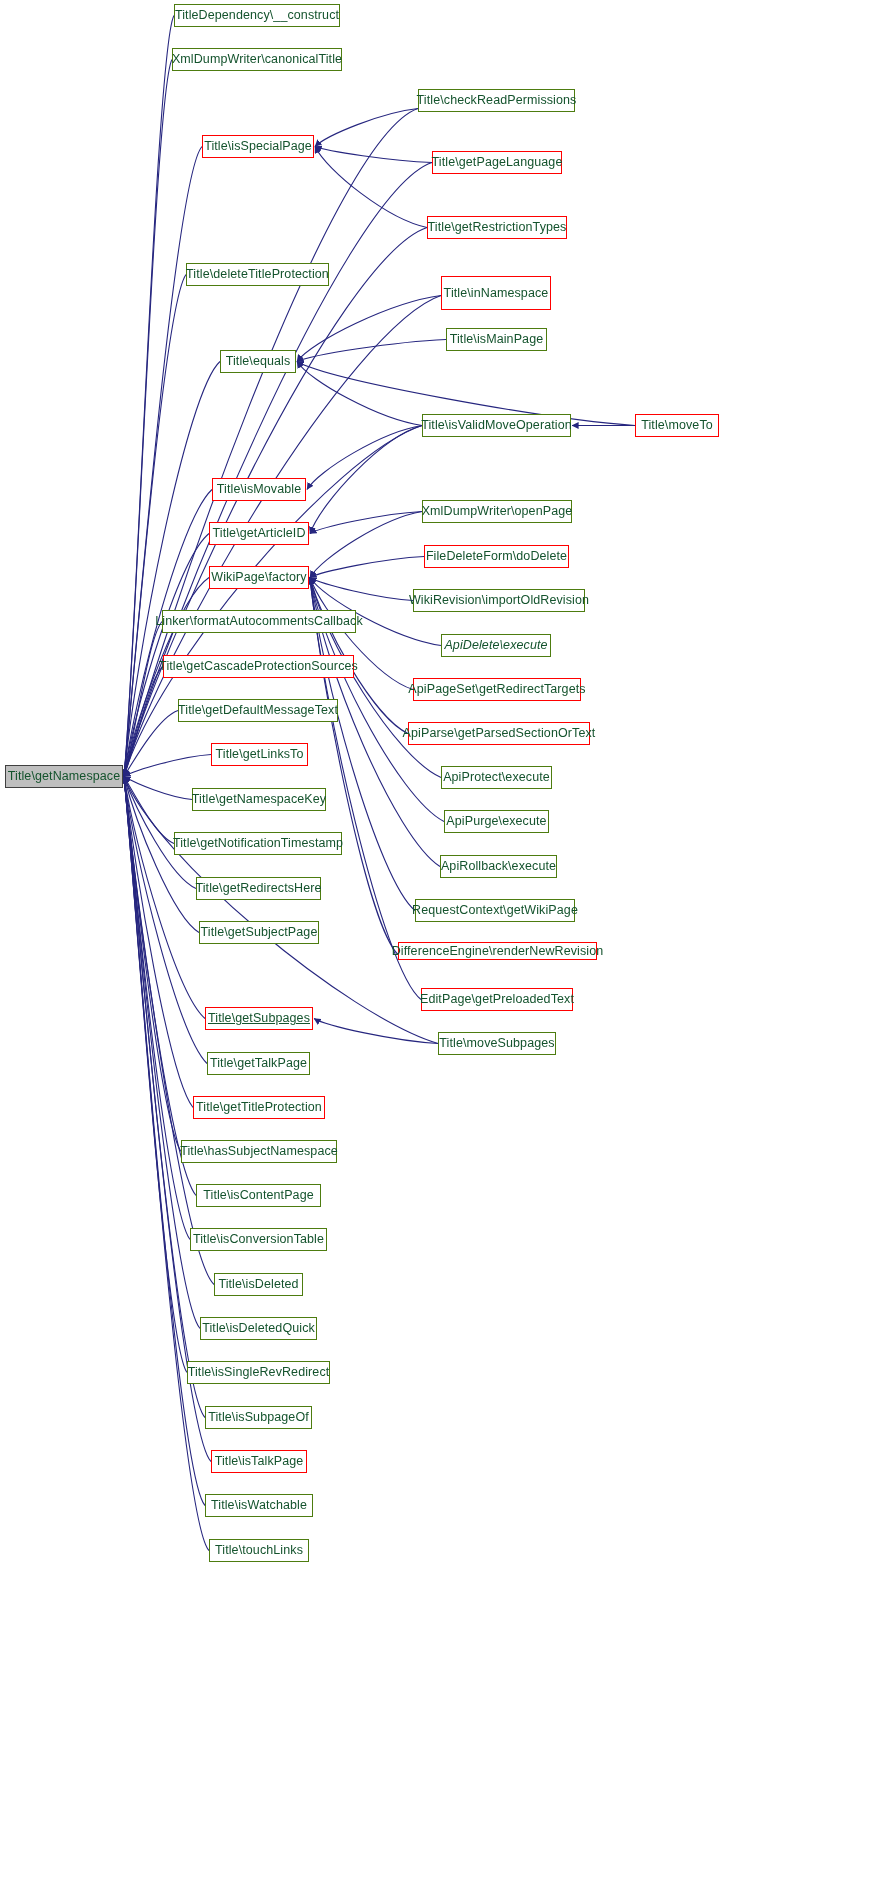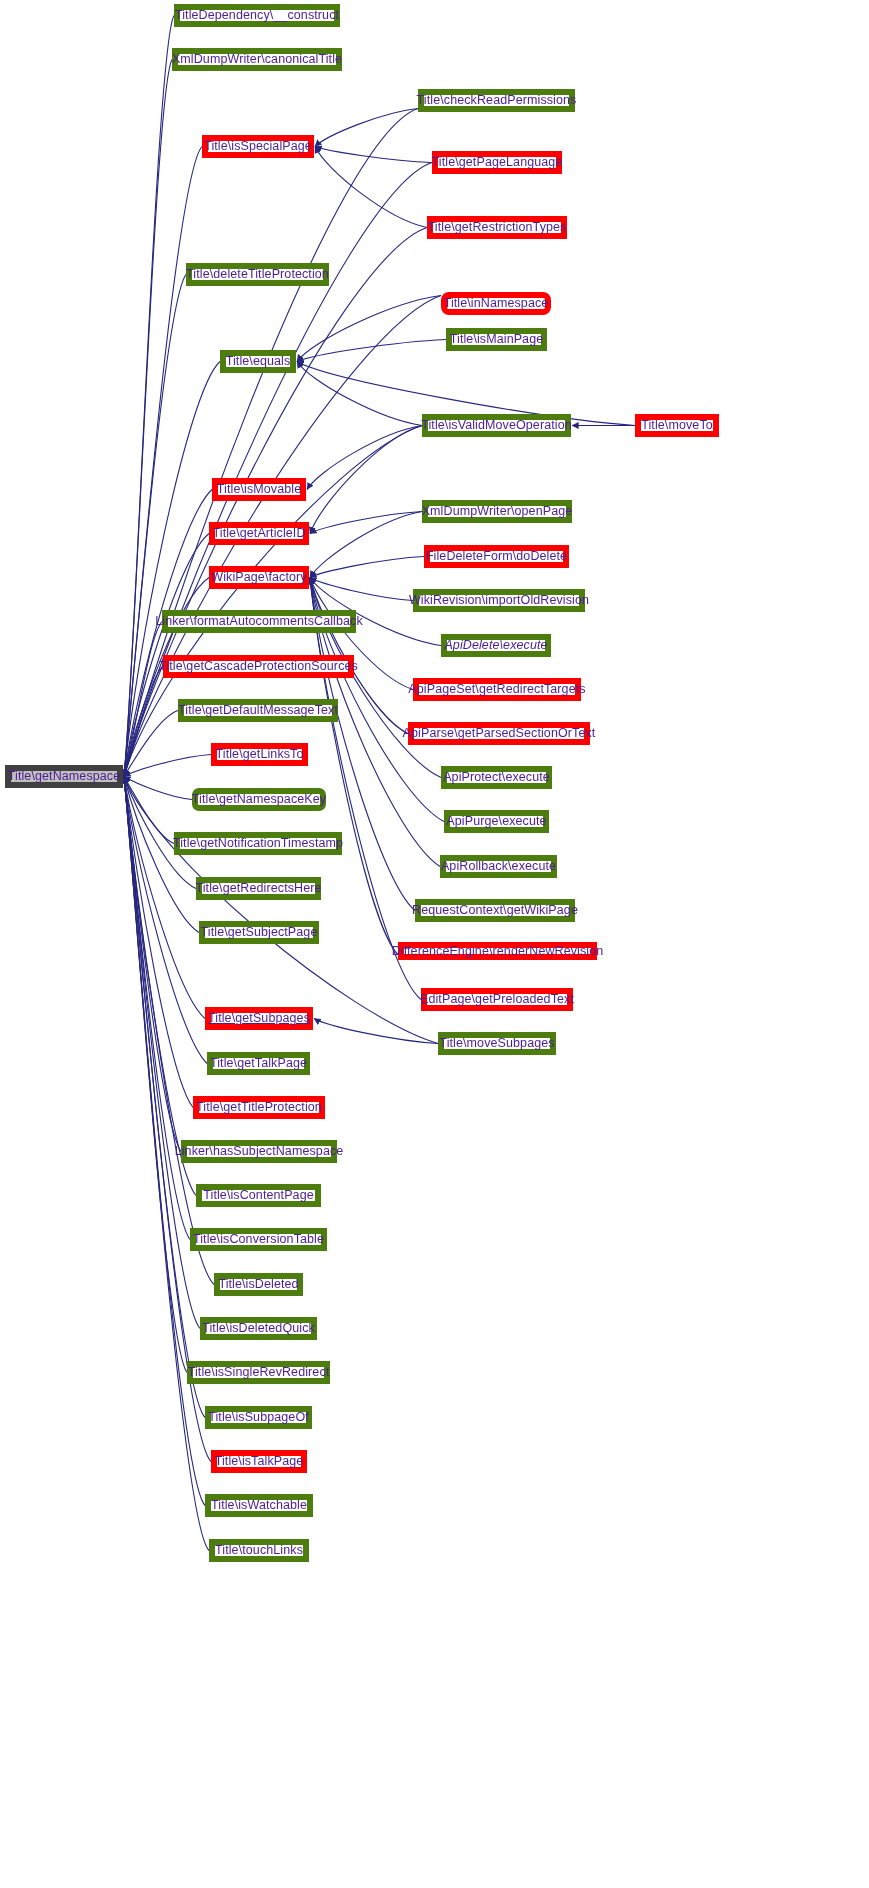--- a/index.html
+++ b/index.html
@@ -23,22 +23,22 @@
     height: 1888px;
     pointer-events: none;
   }
   .node {
     position: absolute;
     box-sizing: border-box;
     display: flex;
     align-items: center;
     justify-content: center;
     background: #ffffff;
-    border: 6px solid #4d7c0f;
-    color: #4c1d95;
+    border: 1px solid #4d7c0f;
+    color: #14532d;
     font-size: 12.5px;
     line-height: 1;
     white-space: nowrap;
     letter-spacing: 0.1px;
     cursor: pointer;
   }
   .node.red {
     border-color: #ff0000;
   }
   .node.focus {
@@ -137,21 +137,21 @@
       </div>
       <div class="node red" style="left: 432px; top: 151px; width: 130px; height: 23px;">
         <span class="node-label">Title\getPageLanguage</span>
       </div>
       <div class="node red" style="left: 427px; top: 216px; width: 140px; height: 23px;">
         <span class="node-label">Title\getRestrictionTypes</span>
       </div>
       <div class="node" style="left: 186px; top: 263px; width: 143px; height: 23px;">
         <span class="node-label">Title\deleteTitleProtection</span>
       </div>
-      <div class="node red" style="left: 441px; top: 292px; width: 110px; height: 23px; border-radius: 8px;">
+      <div class="node red" style="left: 441px; top: 276px; width: 110px; height: 34px;">
         <span class="node-label">Title\inNamespace</span>
       </div>
       <div class="node" style="left: 446px; top: 328px; width: 101px; height: 23px;">
         <span class="node-label">Title\isMainPage</span>
       </div>
       <div class="node" style="left: 220px; top: 350px; width: 76px; height: 23px;">
         <span class="node-label">Title\equals</span>
       </div>
       <div class="node" style="left: 422px; top: 414px; width: 149px; height: 23px;">
         <span class="node-label">Title\isValidMoveOperation</span>
@@ -194,21 +194,21 @@
       </div>
       <div class="node red" style="left: 408px; top: 722px; width: 182px; height: 23px;">
         <span class="node-label">ApiParse\getParsedSectionOrText</span>
       </div>
       <div class="node red" style="left: 211px; top: 743px; width: 97px; height: 23px;">
         <span class="node-label">Title\getLinksTo</span>
       </div>
       <div class="node" style="left: 441px; top: 766px; width: 111px; height: 23px;">
         <span class="node-label">ApiProtect\execute</span>
       </div>
-      <div class="node" style="left: 192px; top: 788px; width: 134px; height: 23px; border-radius: 7px;">
+      <div class="node" style="left: 192px; top: 788px; width: 134px; height: 23px;">
         <span class="node-label">Title\getNamespaceKey</span>
       </div>
       <div class="node" style="left: 444px; top: 810px; width: 105px; height: 23px;">
         <span class="node-label">ApiPurge\execute</span>
       </div>
       <div class="node" style="left: 174px; top: 832px; width: 168px; height: 23px;">
         <span class="node-label">Title\getNotificationTimestamp</span>
       </div>
       <div class="node" style="left: 440px; top: 855px; width: 117px; height: 23px;">
         <span class="node-label">ApiRollback\execute</span>
@@ -234,21 +234,21 @@
       <div class="node" style="left: 438px; top: 1032px; width: 118px; height: 23px;">
         <span class="node-label">Title\moveSubpages</span>
       </div>
       <div class="node" style="left: 207px; top: 1052px; width: 103px; height: 23px;">
         <span class="node-label">Title\getTalkPage</span>
       </div>
       <div class="node red" style="left: 193px; top: 1096px; width: 132px; height: 23px;">
         <span class="node-label">Title\getTitleProtection</span>
       </div>
       <div class="node" style="left: 181px; top: 1140px; width: 156px; height: 23px;">
-        <span class="node-label">Linker\hasSubjectNamespace</span>
+        <span class="node-label">Title\hasSubjectNamespace</span>
       </div>
       <div class="node" style="left: 196px; top: 1184px; width: 125px; height: 23px;">
         <span class="node-label">Title\isContentPage</span>
       </div>
       <div class="node" style="left: 190px; top: 1228px; width: 137px; height: 23px;">
         <span class="node-label">Title\isConversionTable</span>
       </div>
       <div class="node" style="left: 214px; top: 1273px; width: 89px; height: 23px;">
         <span class="node-label">Title\isDeleted</span>
       </div>

